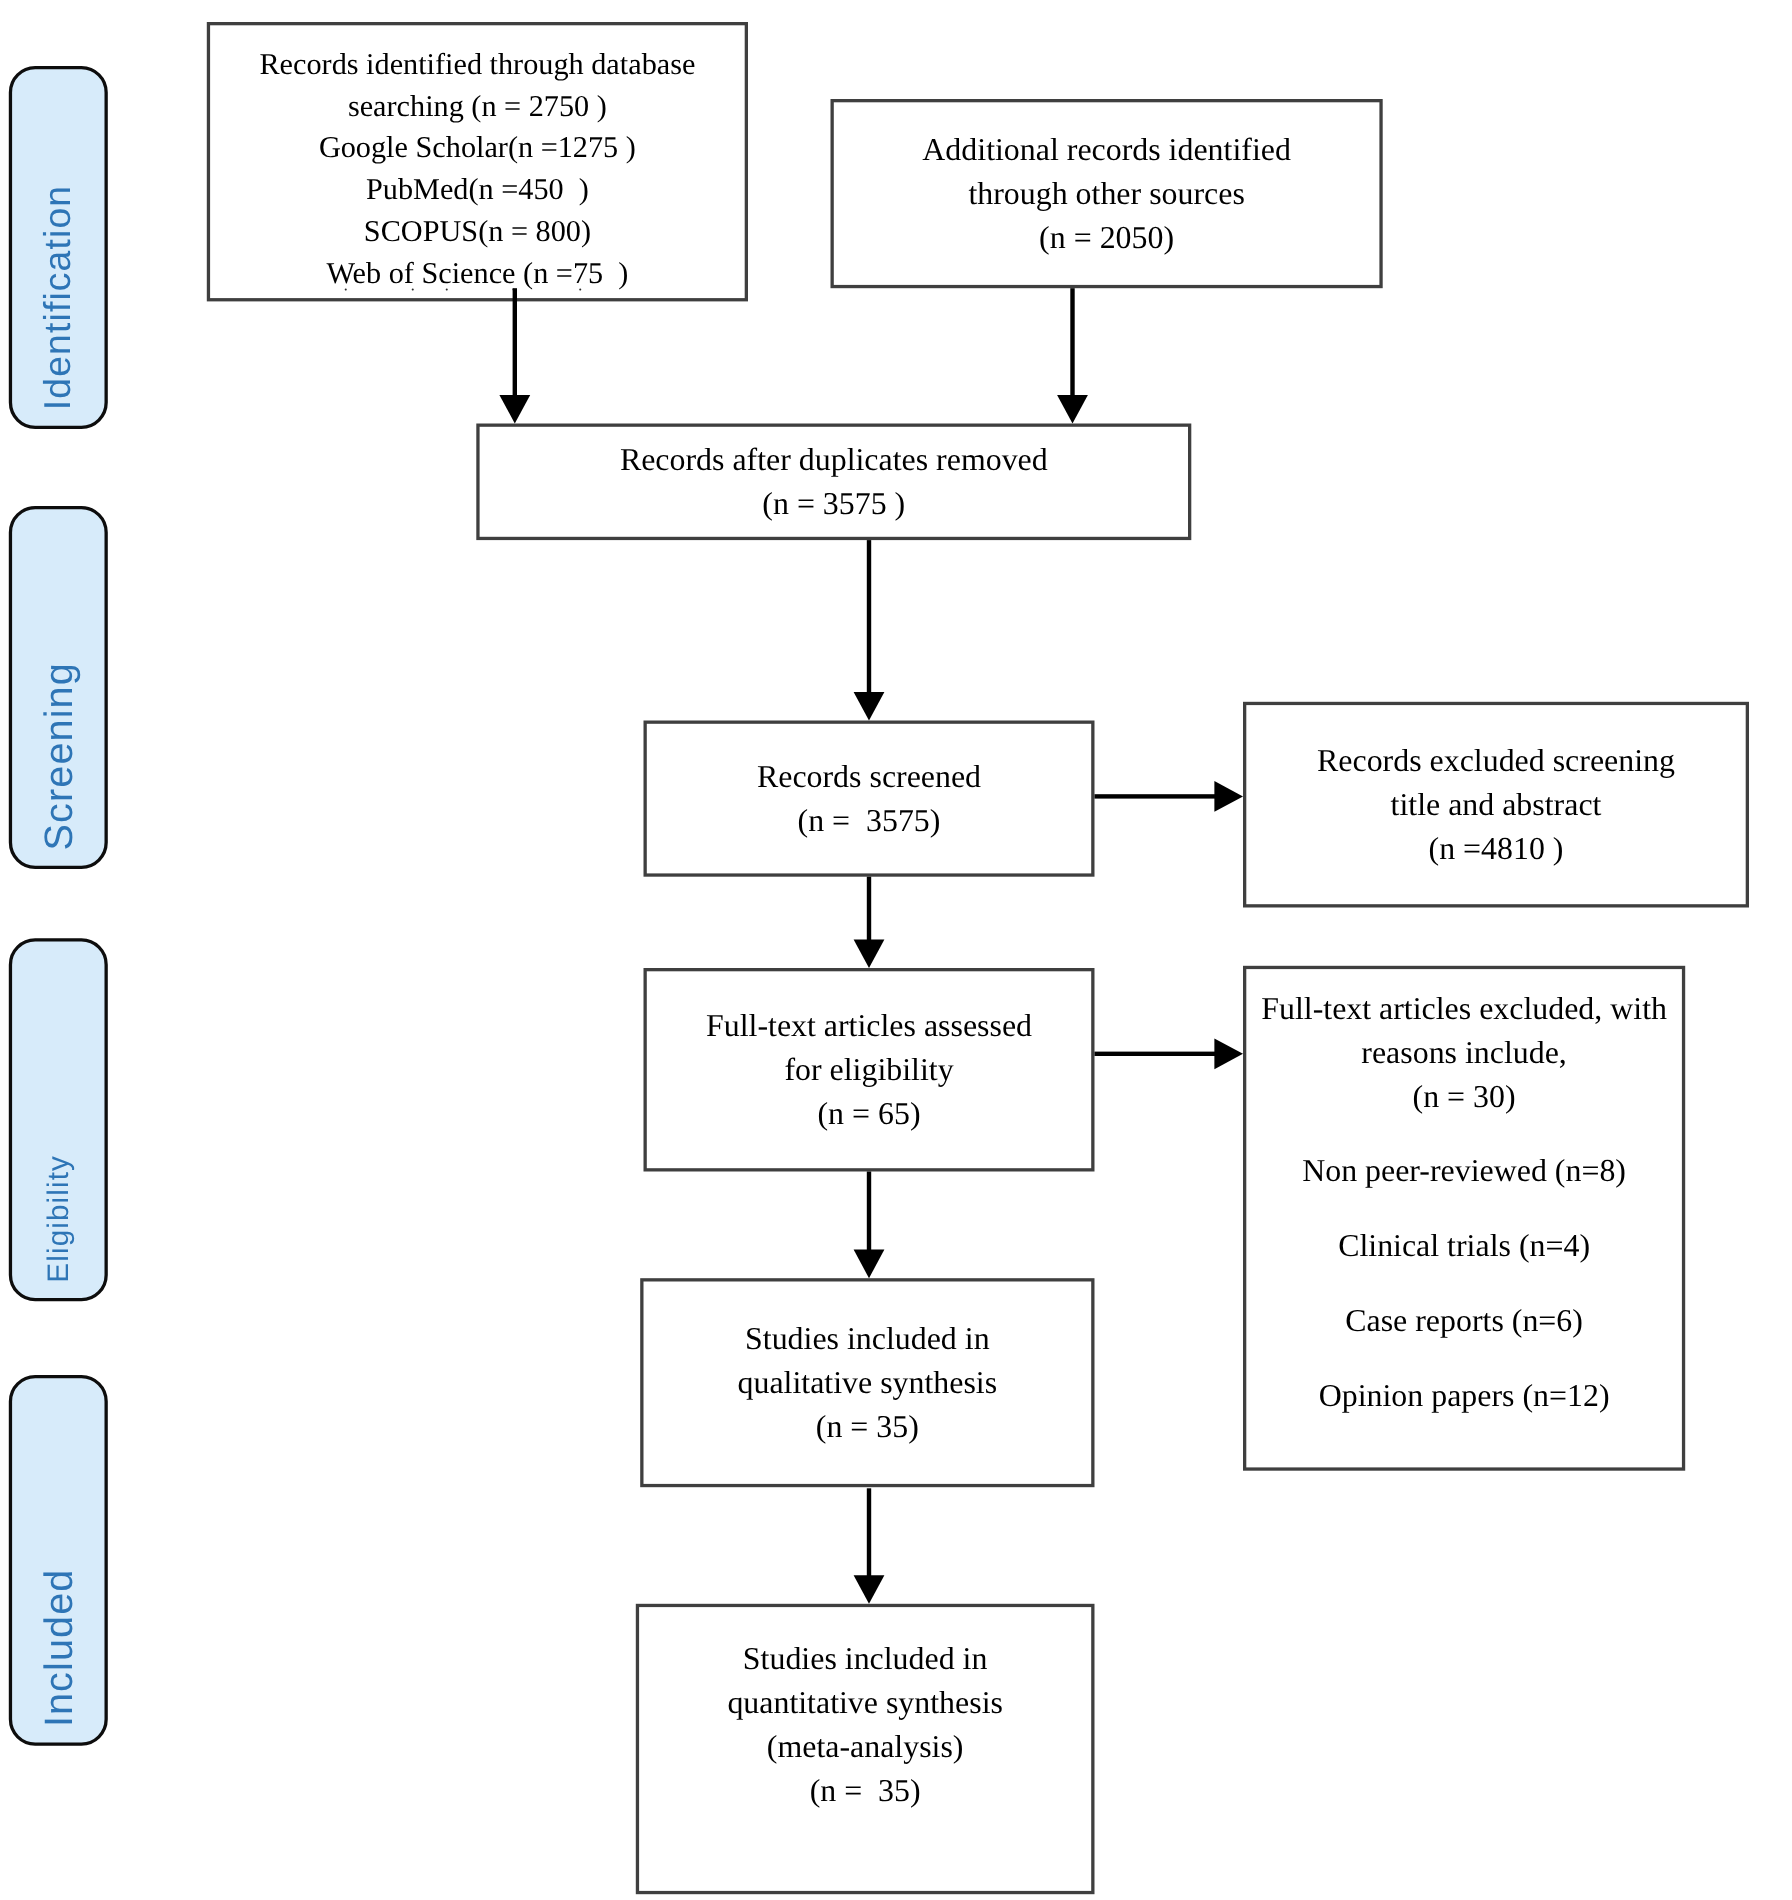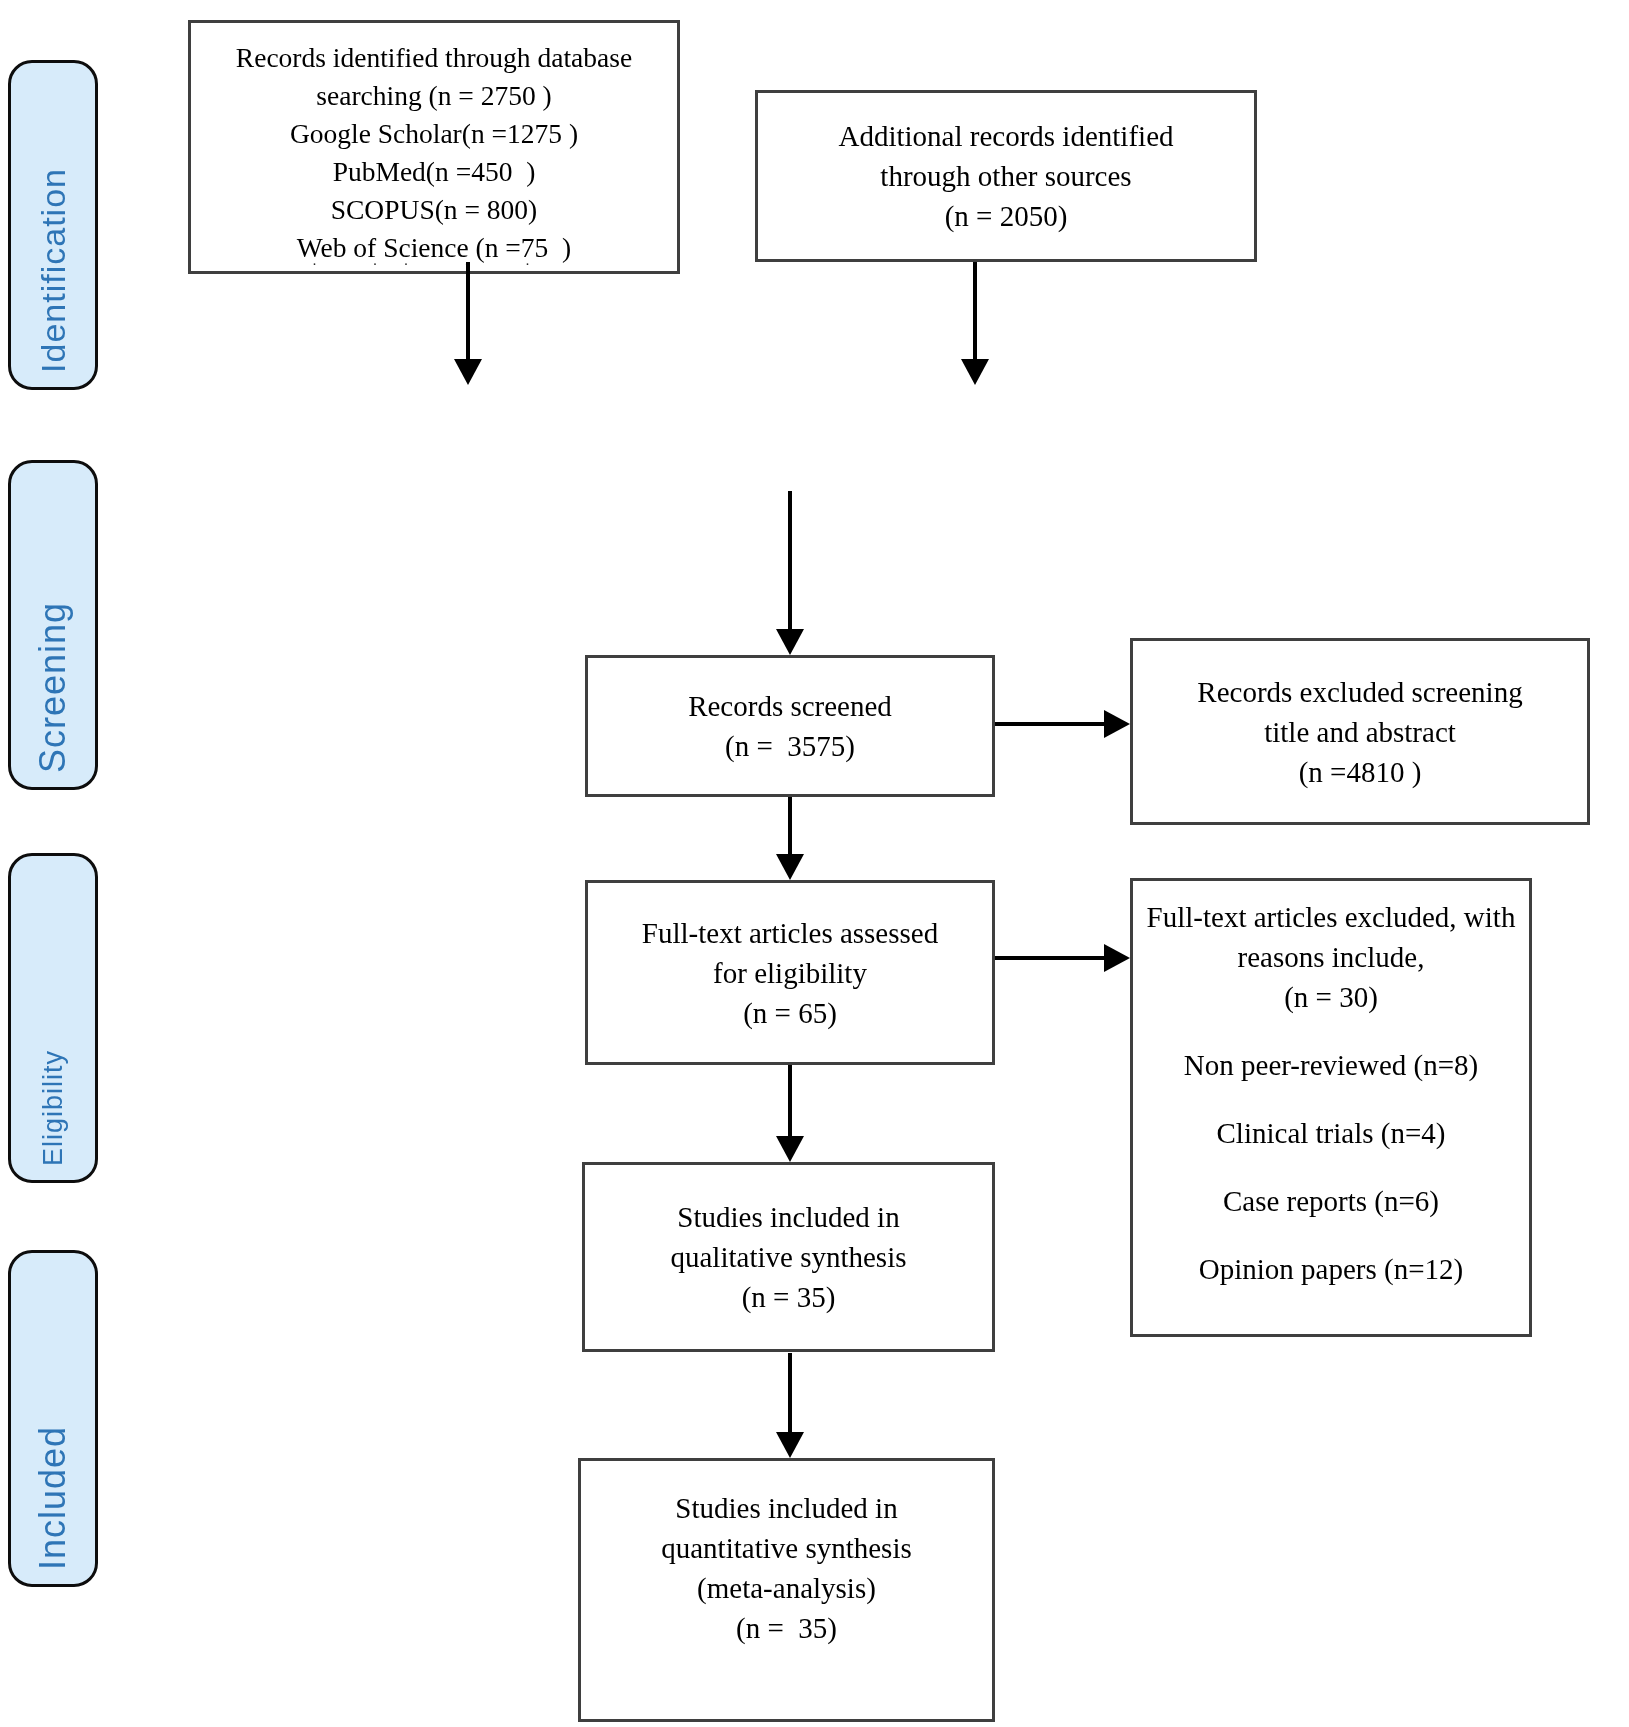--- a/index.html
+++ b/index.html
@@ -83,20 +83,24 @@
     <span class="line">Web of Science (n =75  )</span>
     <span class="clipped-line">· ·· · ·</span>
   </div>
 
   <div class="flow-box" id="box-other-sources">
     <span class="line">Additional records identified</span>
     <span class="line">through other sources</span>
     <span class="line">(n = 2050)</span>
   </div>
 
+  <div class="flow-box" id="box-dedup">
+    <span class="line">Records after duplicates removed</span>
+    <span class="line">(n = 3575 )</span>
+  </div>
 
   <div class="flow-box" id="box-screened">
     <span class="line">Records screened</span>
     <span class="line">(n =  3575)</span>
   </div>
 
   <div class="flow-box" id="box-excluded-screening">
     <span class="line">Records excluded screening</span>
     <span class="line">title and abstract</span>
     <span class="line">(n =4810 )</span>

